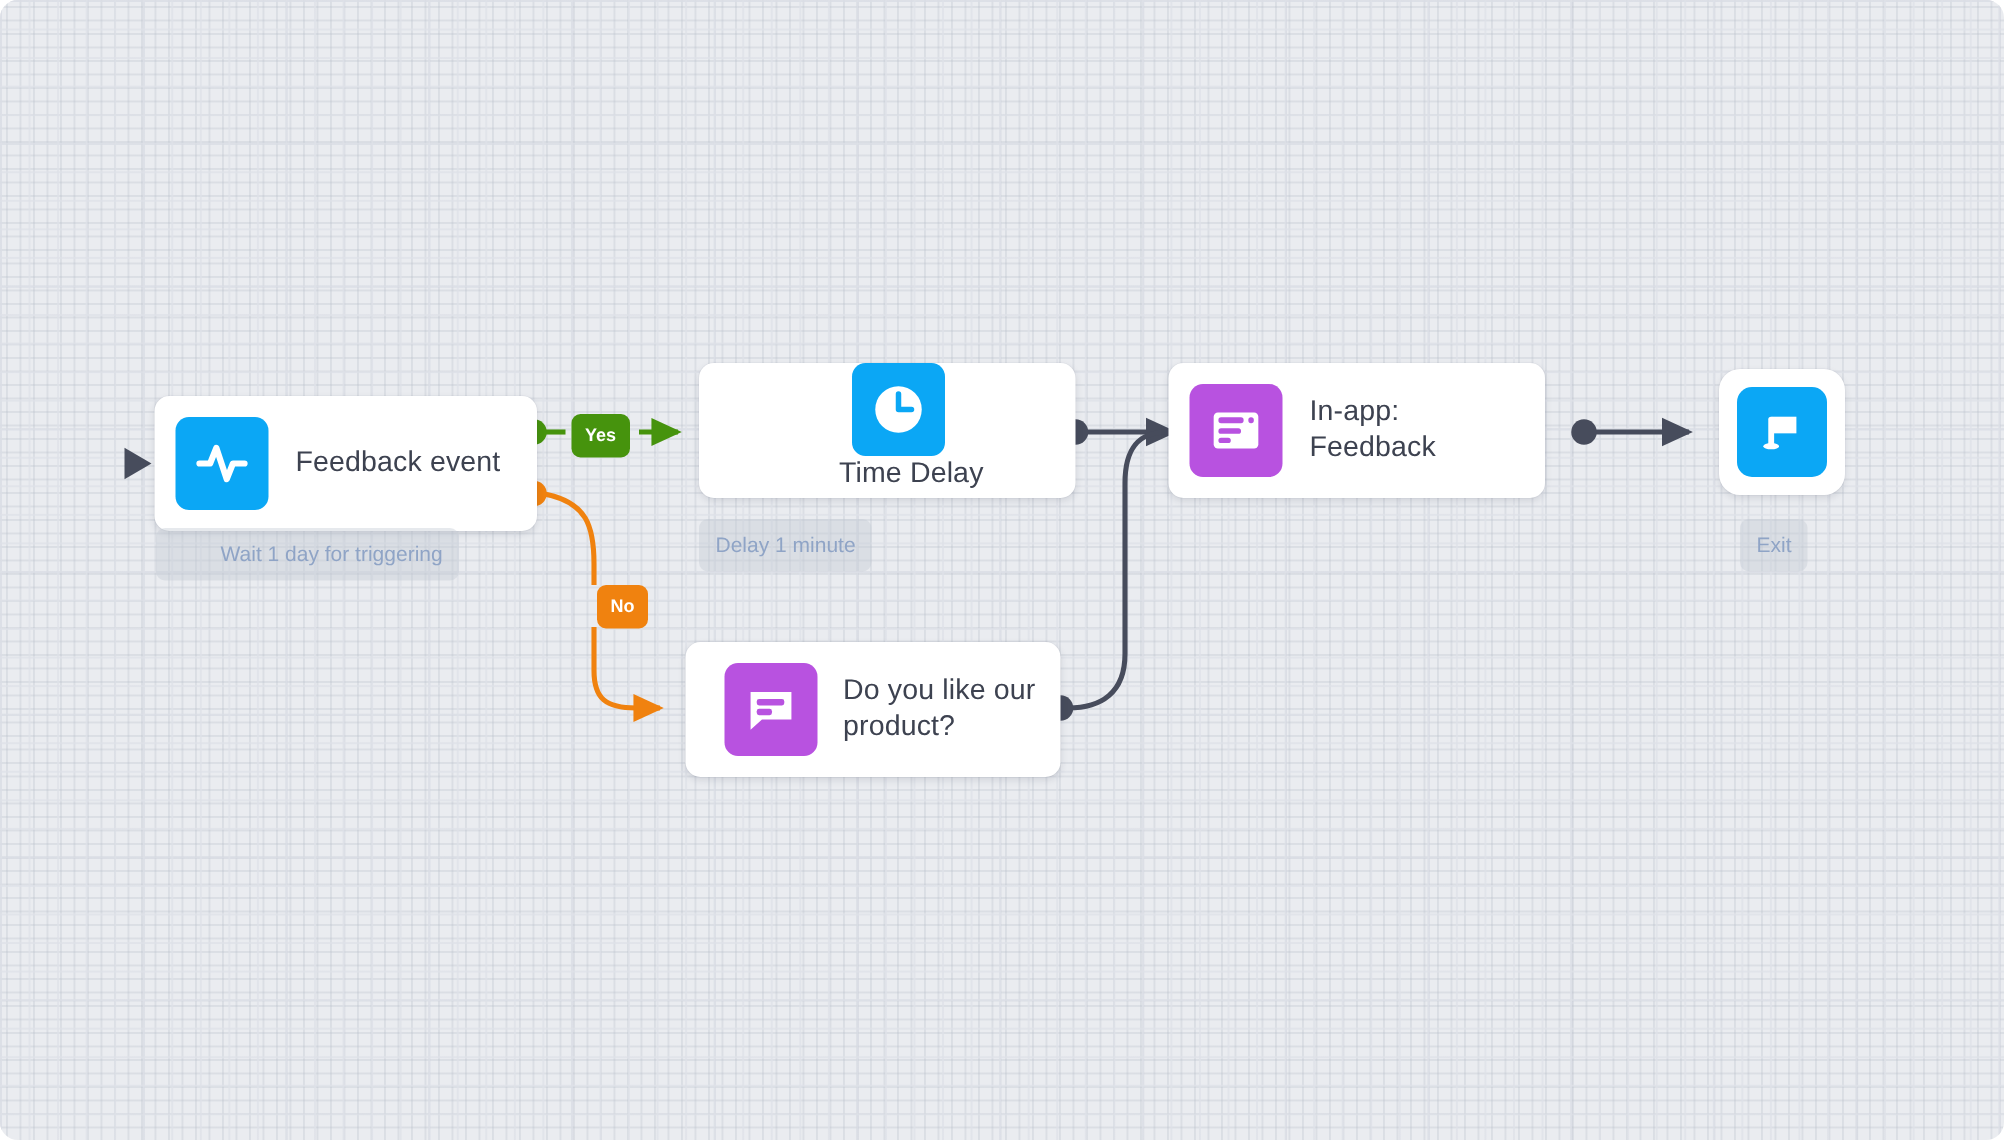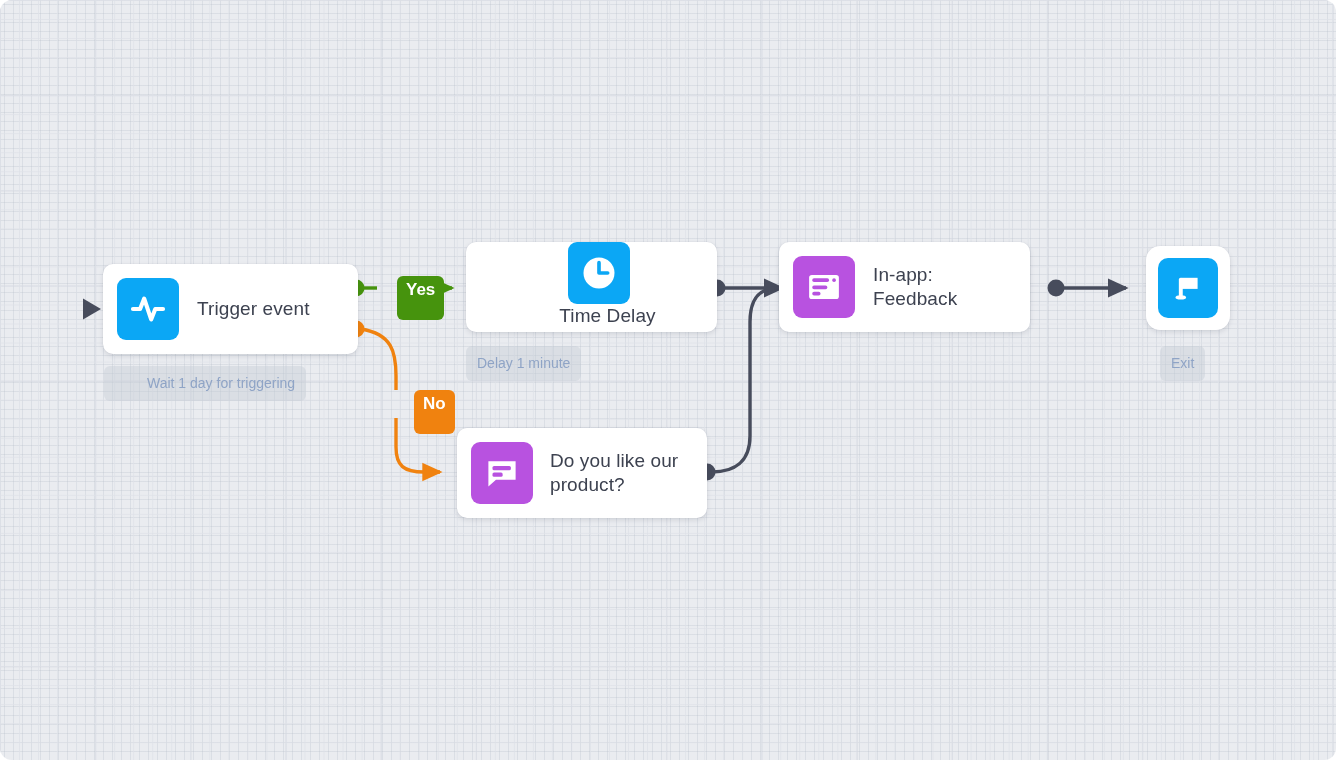--- a/index.html
+++ b/index.html
@@ -101,21 +101,21 @@
   #node-inapp {
     left: 779px; top: 242px; width: 251px; height: 90px;
     padding: 0 0 0 14px;
   }
   #node-inapp .icon-box { width: 62px; height: 62px; background: #b852e0; }
   #node-inapp .node-title { margin-left: 18px; }
 
   
   #node-survey {
     left: 457px; top: 428px; width: 250px; height: 90px;
-    padding: 0 0 0 14px;
+    padding: 0 0 0 26px;
   }
   #node-survey .icon-box { width: 62px; height: 62px; background: #b852e0; }
   #node-survey .node-title { margin-left: 17px; }
 
   
   #node-exit {
     left: 1146px; top: 246px; width: 84px; height: 84px;
     justify-content: center;
     border-radius: 14px;
     padding: 0;
@@ -127,36 +127,35 @@
     position: absolute;
     background: rgba(196,202,213,0.42);
     border-radius: 6px;
     color: #8fa4c6;
     font-size: 14px;
     line-height: 22px;
     padding: 6px 11px 7px 11px;
     box-sizing: border-box;
     white-space: nowrap;
   }
-  #chip-trigger { left: 104px; top: 366px; padding-left: 43px; }
+  #chip-trigger { left: 104px; top: 352px; padding-left: 43px; }
   #chip-delay   { left: 466px; top: 346px; }
   #chip-exit    { left: 1160px; top: 346px; }
 
   
   .badge {
     position: absolute;
     border-radius: 6px;
     color: #ffffff;
-    font-size: 17px;
+    font-size: 12px;
     font-weight: bold;
     line-height: 20px;
-    padding: 4px 9px 20px 9px;
+    padding: 4px 9px 5px 9px;
     box-sizing: border-box;
     white-space: nowrap;
-    margin-left: 16px;
   }
   #badge-yes { left: 381px; top: 276px; background: #46930d; }
   #badge-no  { left: 398px; top: 390px; background: #f0820f; }
 </style>
 </head>
 <body>
 
 <div id="canvas">
   <div id="grid-fine"></div>
 
@@ -211,21 +210,21 @@
     <circle cx="707" cy="472" r="8.5" fill="#474c5c"></circle>
     <circle cx="1056" cy="288" r="8.5" fill="#474c5c"></circle>
   </svg>
 
   <div class="node" id="node-trigger">
     <div class="icon-box">
       <svg width="38" height="38" viewBox="0 0 24 24" fill="none" stroke="#ffffff" stroke-width="2.6" stroke-linecap="round" stroke-linejoin="round">
         <path d="M2.5 12 H7 l2.6 -6.6 L14 18.6 L16.6 12 H21.5"></path>
       </svg>
     </div>
-    <div class="node-title">Trigger event</div>
+    <div class="node-title">Feedback event</div>
   </div>
 
   <div class="node" id="node-delay">
     <div class="icon-box">
       <svg width="40" height="40" viewBox="0 0 24 24">
         <circle cx="12" cy="12" r="9.3" fill="#ffffff"></circle>
         <path d="M12 5.8 V12 H17.2" fill="none" stroke="#0ba7f5" stroke-width="2.2" stroke-linecap="round" stroke-linejoin="round"></path>
       </svg>
     </div>
     <div class="node-title">Time Delay</div>

